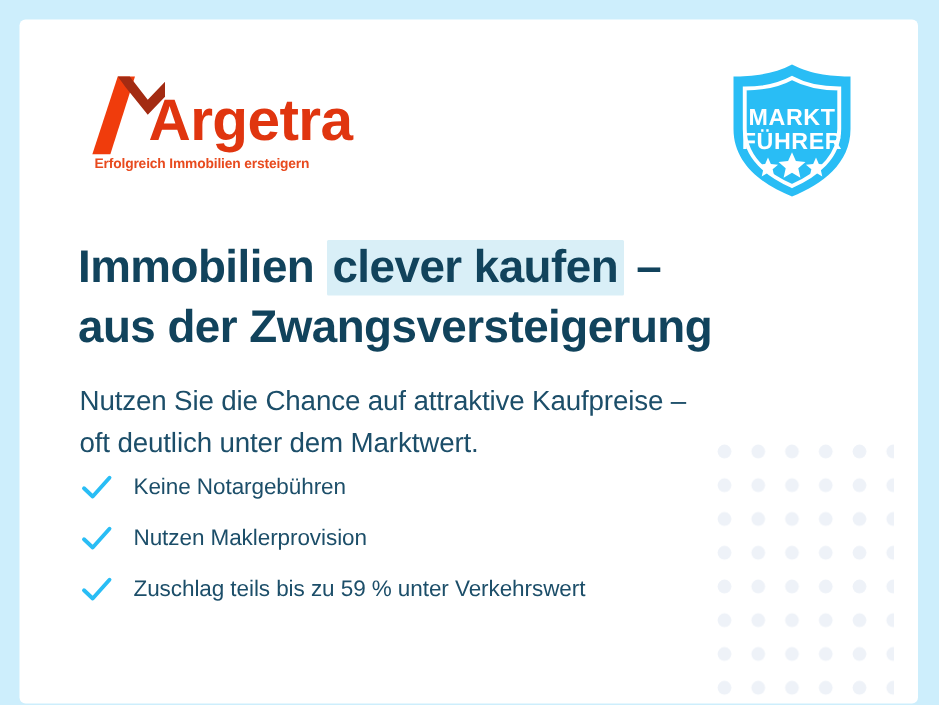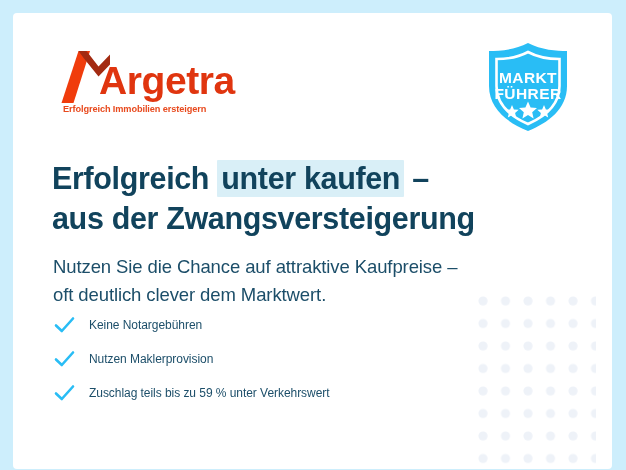--- a/index.html
+++ b/index.html
@@ -144,21 +144,21 @@
   }
   .check-icon {
     flex: 0 0 auto;
     width: 23px;
     height: 23px;
     margin-right: 13px;
     display: block;
   }
   .check-icon svg { display: block; }
   .feature-label {
-    font-size: 12px;
+    font-size: 15px;
     color: #1c4e69;
     letter-spacing: -0.05px;
     white-space: nowrap;
   }
 </style>
 </head>
 <body>
 
 <div class="banner">
   <div class="card">
@@ -195,27 +195,27 @@
         <text x="46" y="58" text-anchor="middle" font-family="Liberation Sans, sans-serif" font-size="15.5" font-weight="700" fill="#ffffff" letter-spacing="0.4">FÜHRER</text>
         <g fill="#ffffff">
           <polygon points="30,64 31.9,68.4 36.7,68.8 33.1,71.9 34.2,76.6 30,74.1 25.8,76.6 26.9,71.9 23.3,68.8 28.1,68.4"></polygon>
           <polygon points="46,60.5 48.6,66.4 55,67 50.2,71.2 51.6,77.5 46,74.1 40.4,77.5 41.8,71.2 37,67 43.4,66.4"></polygon>
           <polygon points="62,64 63.9,68.4 68.7,68.8 65.1,71.9 66.2,76.6 62,74.1 57.8,76.6 58.9,71.9 55.3,68.8 60.1,68.4"></polygon>
         </g>
       </svg>
     </div>
 
     <h1 class="headline">
-      <span class="hl-line"><span>Erfolgreich </span><span class="hl-mark">unter kaufen</span><span> –</span></span>
+      <span class="hl-line"><span>Immobilien </span><span class="hl-mark">clever kaufen</span><span> –</span></span>
       <span class="hl-line">aus der Zwangsversteigerung</span>
     </h1>
 
     <p class="subhead">
       <span class="sub-line">Nutzen Sie die Chance auf attraktive Kaufpreise –</span>
-      <span class="sub-line">oft deutlich clever dem Marktwert.</span>
+      <span class="sub-line">oft deutlich unter dem Marktwert.</span>
     </p>
 
     <ul class="features">
       <li class="feature-item">
         <span class="check-icon">
           <svg width="23" height="23" viewBox="0 0 23 23" aria-hidden="true">
             <polyline points="3,12.5 8.8,18 20,5.5" fill="none" stroke="#29bdf5" stroke-width="2.6" stroke-linecap="round" stroke-linejoin="round"></polyline>
           </svg>
         </span>
         <span class="feature-label">Keine Notargebühren</span>

